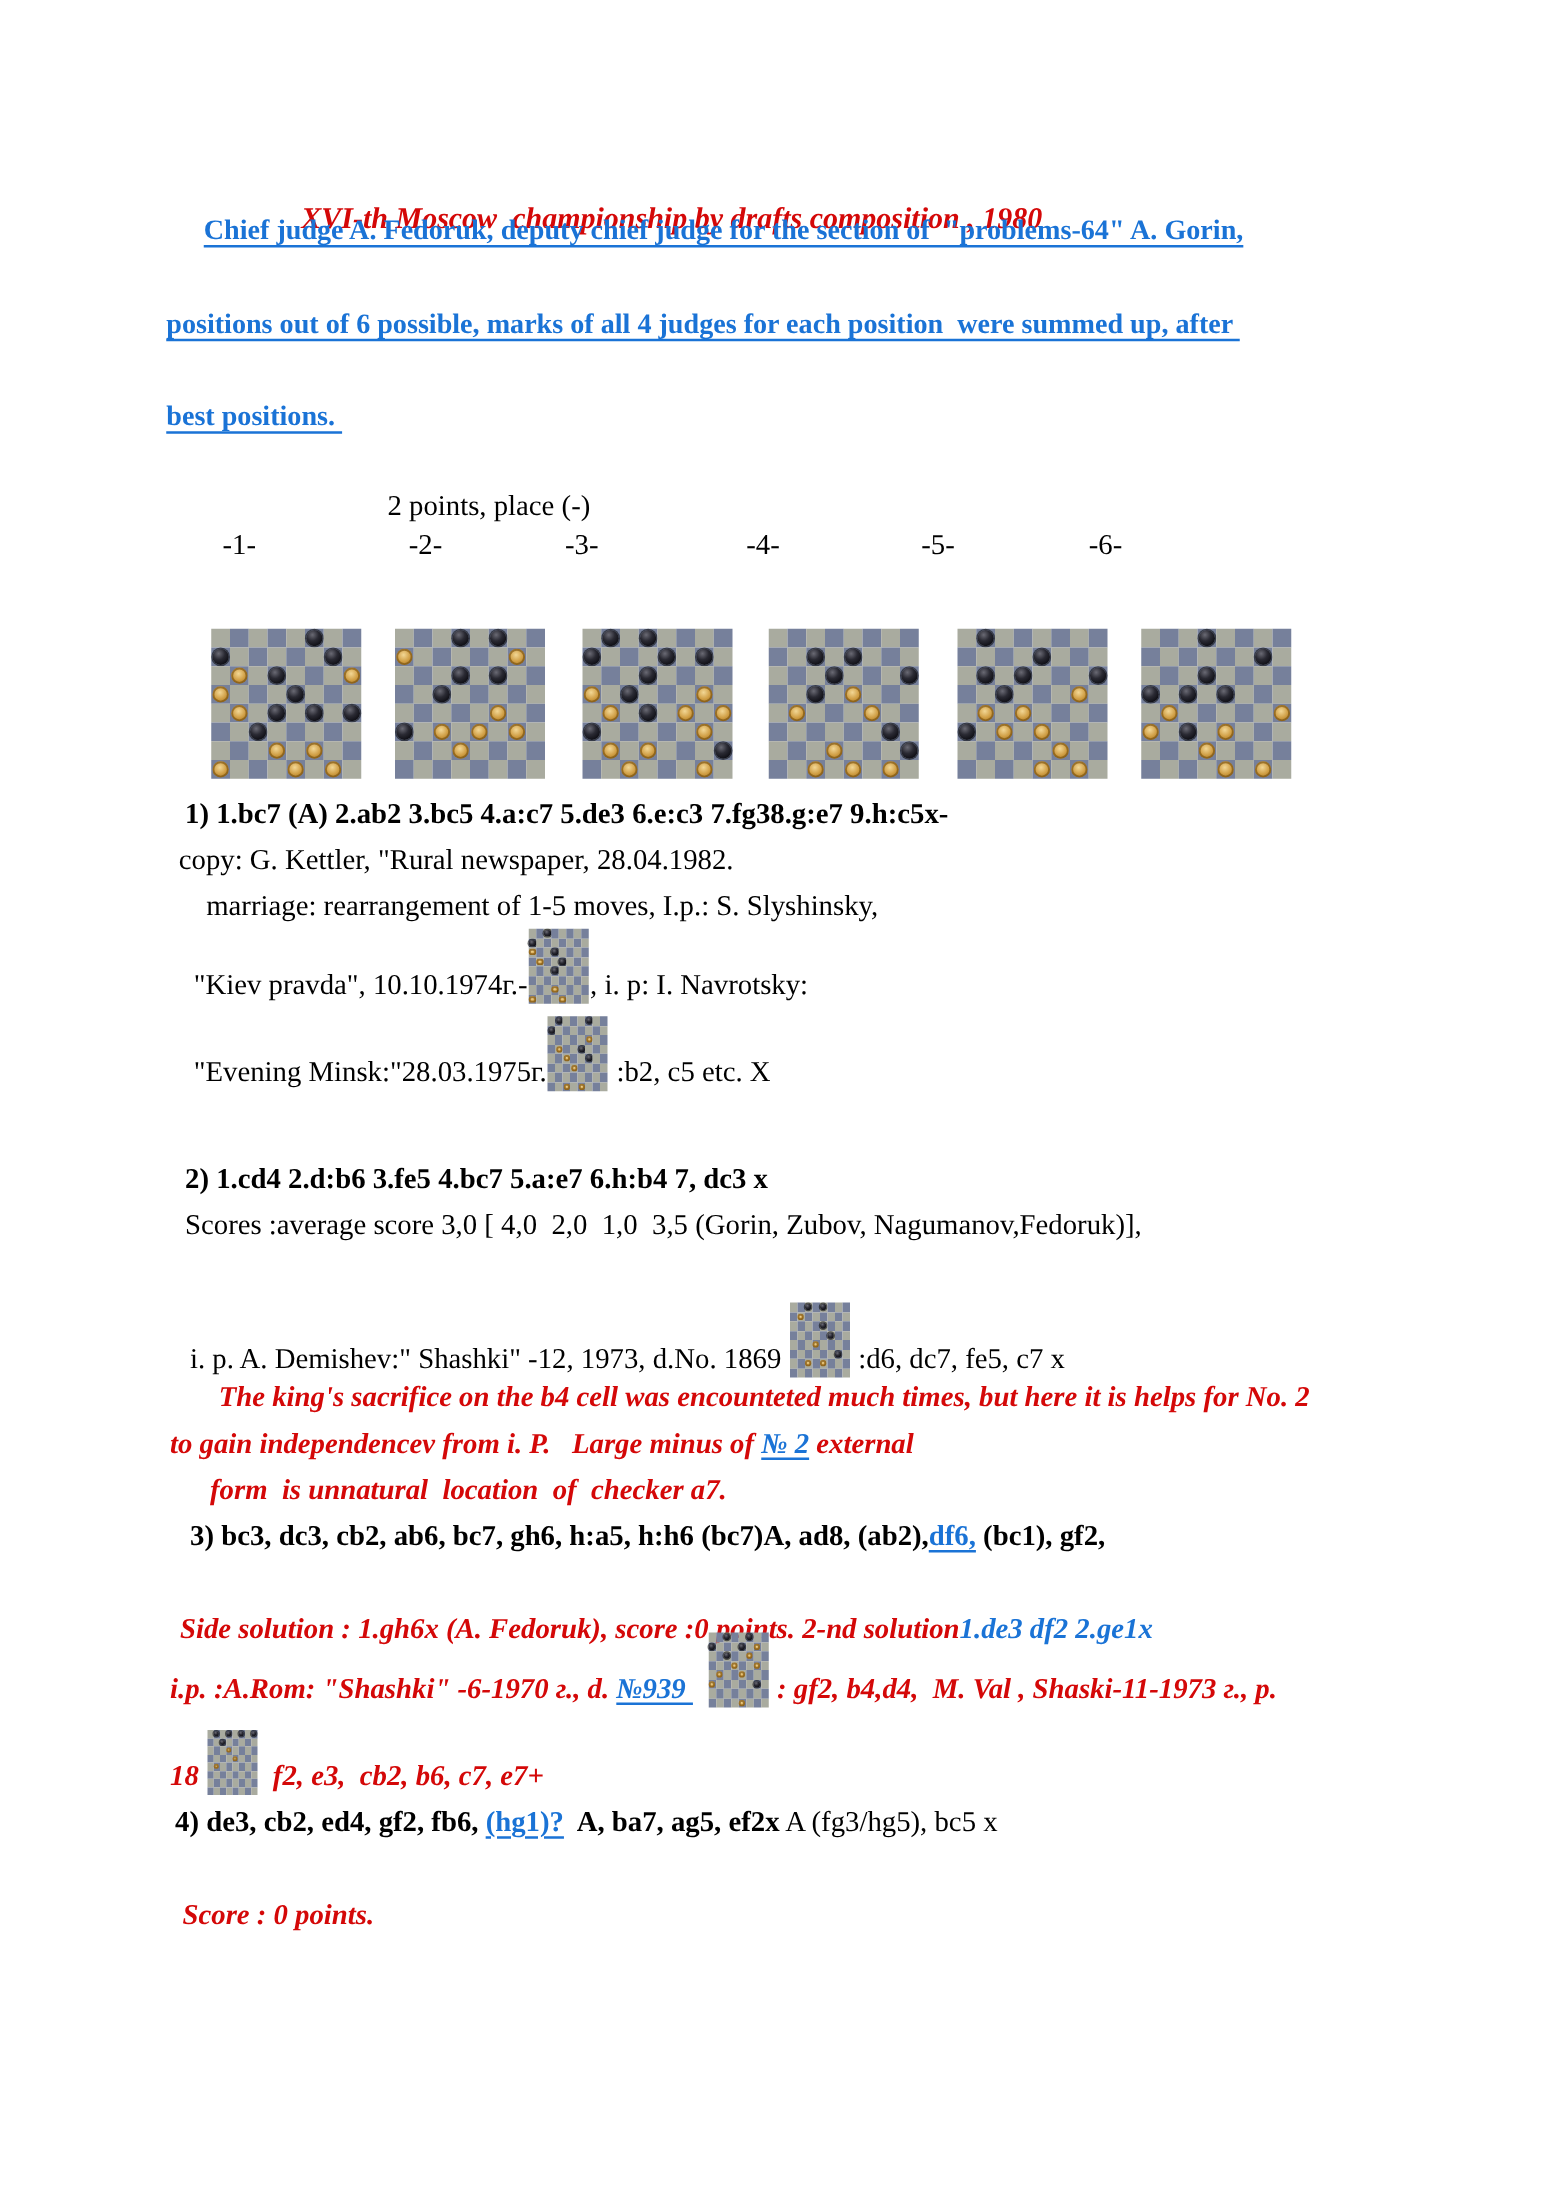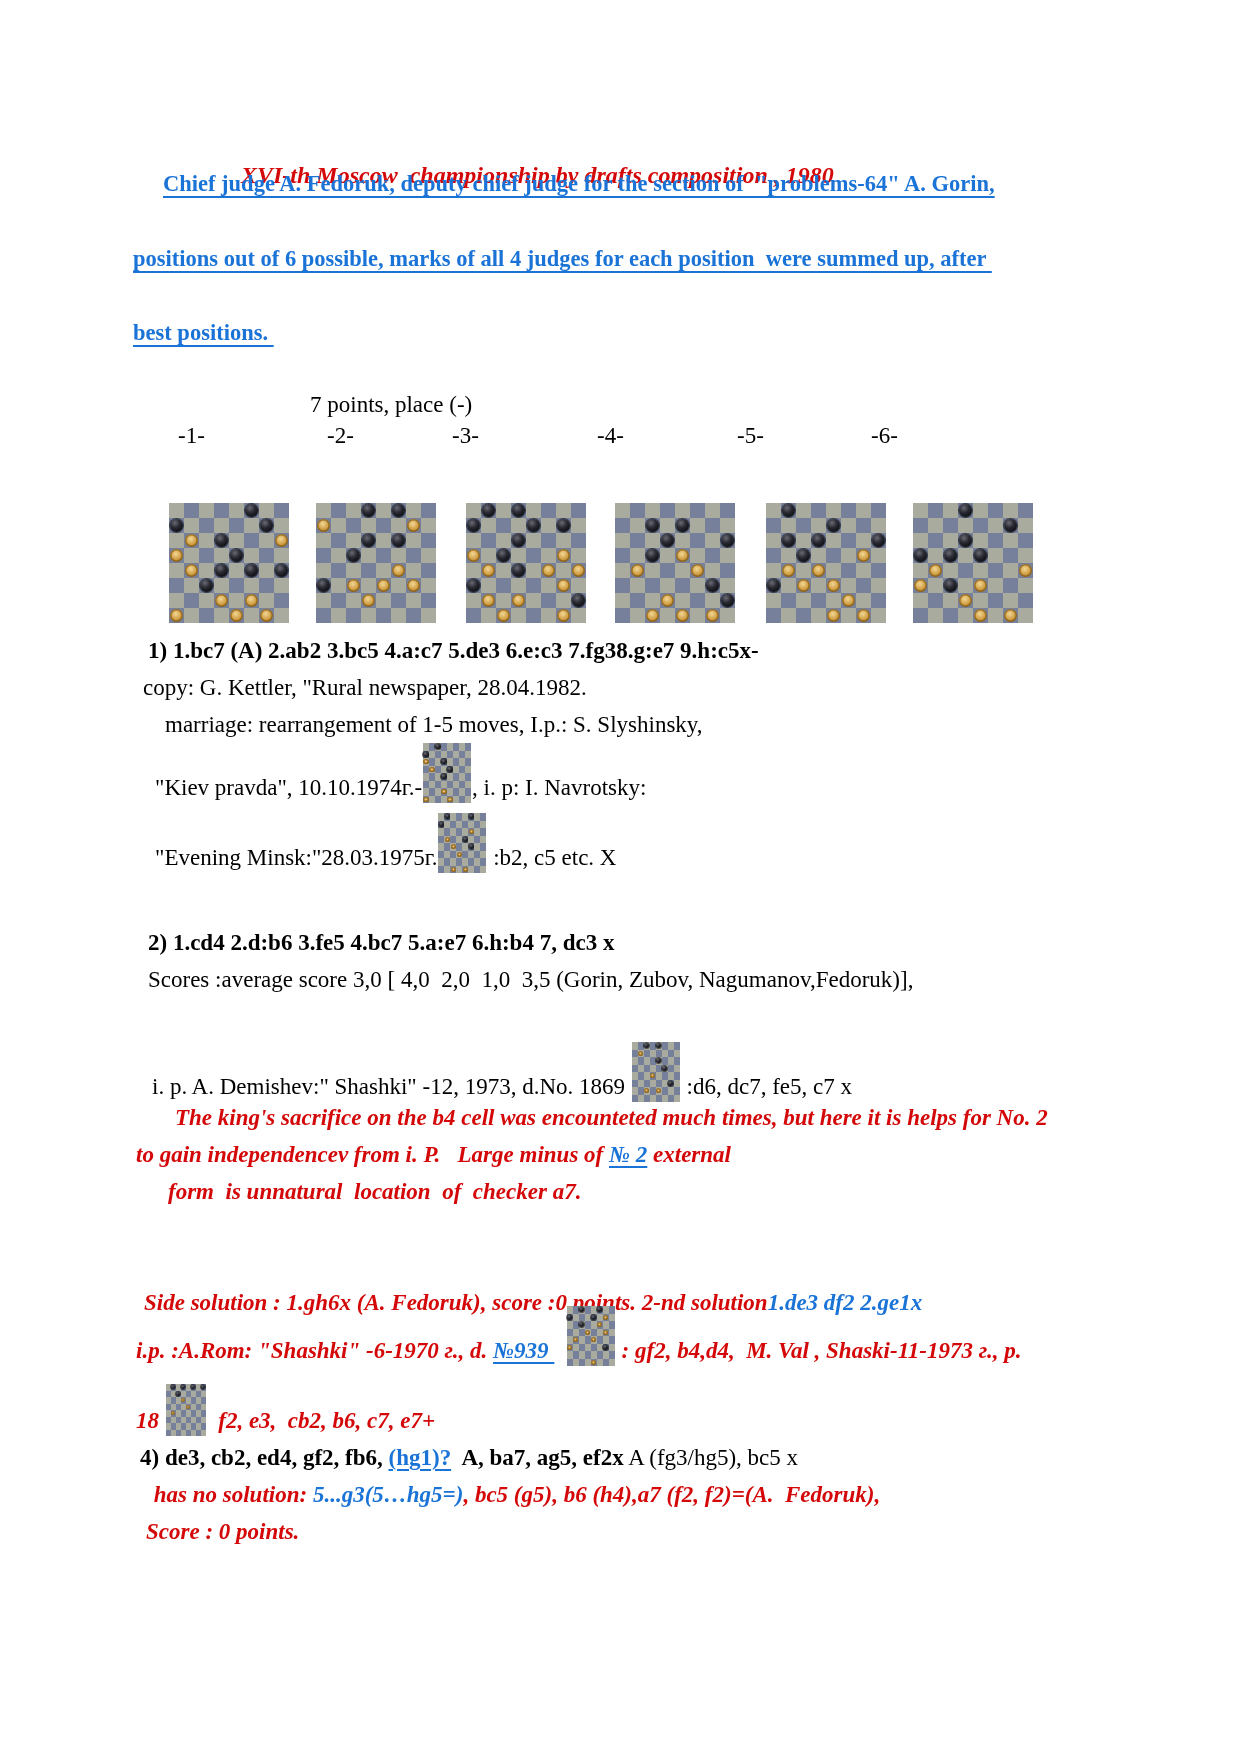--- a/index.html
+++ b/index.html
@@ -35,21 +35,21 @@
 
 <div class="page">
 
   <div class="abs" style="left:218px;top:130px">
     <span class="title">XVI-th Moscow  championship by drafts composition , 1980</span>
   </div>
   <div class="abs bluehead" style="left:163px;top:169px">Chief judge A. Fedoruk, deputy chief judge for the section of  "problems-64" A. Gorin,</div>
   <div class="abs bluehead" style="left:133px;top:244px">positions out of 6 possible, marks of all 4 judges for each position  were summed up, after </div>
   <div class="abs bluehead" style="left:133px;top:318px">best positions. </div>
 
-  <div class="abs pts" style="left:310px;top:390px">7 points, place (-)</div>
+  <div class="abs pts" style="left:310px;top:390px">2 points, place (-)</div>
 
   <span class="abs lbl" style="left:178px;top:421px">-1-</span>
   <span class="abs lbl" style="left:327px;top:421px">-2-</span>
   <span class="abs lbl" style="left:452px;top:421px">-3-</span>
   <span class="abs lbl" style="left:597px;top:421px">-4-</span>
   <span class="abs lbl" style="left:737px;top:421px">-5-</span>
   <span class="abs lbl" style="left:871px;top:421px">-6-</span>
 
   <div class="board" style="left: 169px; top: 503px; grid-template-columns: repeat(8, 15px); grid-auto-rows: 15px;">
       <div class="sq sq-l"></div>
@@ -640,20 +640,20 @@
   <div class="line" style="left:143px;top:673px"><span>copy: G. Kettler, "Rural newspaper, 28.04.1982.</span></div>
   <div class="line" style="left:165px;top:710px"><span>marriage: rearrangement of 1-5 moves, I.p.: S. Slyshinsky,</span></div>
   <div class="line flexline" style="left:155px;top:743px"><span>"Kiev pravda", 10.10.1974г.-</span><span class="mini" style="grid-template-columns: repeat(8, 6px); grid-auto-rows: 7.5px;"><div class="sq sq-l"></div><div class="sq sq-d"></div><div class="sq sq-l"><div class="pc pc-b" style="width: 5.28px; height: 5.28px;"></div></div><div class="sq sq-d"></div><div class="sq sq-l"></div><div class="sq sq-d"></div><div class="sq sq-l"></div><div class="sq sq-d"></div><div class="sq sq-d"><div class="pc pc-b" style="width: 5.28px; height: 5.28px;"></div></div><div class="sq sq-l"></div><div class="sq sq-d"></div><div class="sq sq-l"></div><div class="sq sq-d"></div><div class="sq sq-l"></div><div class="sq sq-d"></div><div class="sq sq-l"></div><div class="sq sq-l"><div class="pc pc-w" style="width: 5.28px; height: 5.28px;"></div></div><div class="sq sq-d"></div><div class="sq sq-l"></div><div class="sq sq-d"><div class="pc pc-b" style="width: 5.28px; height: 5.28px;"></div></div><div class="sq sq-l"></div><div class="sq sq-d"></div><div class="sq sq-l"></div><div class="sq sq-d"></div><div class="sq sq-d"></div><div class="sq sq-l"><div class="pc pc-w" style="width: 5.28px; height: 5.28px;"></div></div><div class="sq sq-d"></div><div class="sq sq-l"></div><div class="sq sq-d"><div class="pc pc-b" style="width: 5.28px; height: 5.28px;"></div></div><div class="sq sq-l"></div><div class="sq sq-d"></div><div class="sq sq-l"></div><div class="sq sq-l"></div><div class="sq sq-d"></div><div class="sq sq-l"></div><div class="sq sq-d"><div class="pc pc-b" style="width: 5.28px; height: 5.28px;"></div></div><div class="sq sq-l"></div><div class="sq sq-d"></div><div class="sq sq-l"></div><div class="sq sq-d"></div><div class="sq sq-d"></div><div class="sq sq-l"></div><div class="sq sq-d"></div><div class="sq sq-l"></div><div class="sq sq-d"></div><div class="sq sq-l"></div><div class="sq sq-d"></div><div class="sq sq-l"></div><div class="sq sq-l"></div><div class="sq sq-d"></div><div class="sq sq-l"></div><div class="sq sq-d"><div class="pc pc-w" style="width: 5.28px; height: 5.28px;"></div></div><div class="sq sq-l"></div><div class="sq sq-d"></div><div class="sq sq-l"></div><div class="sq sq-d"></div><div class="sq sq-d"><div class="pc pc-w" style="width: 5.28px; height: 5.28px;"></div></div><div class="sq sq-l"></div><div class="sq sq-d"></div><div class="sq sq-l"></div><div class="sq sq-d"><div class="pc pc-w" style="width: 5.28px; height: 5.28px;"></div></div><div class="sq sq-l"></div><div class="sq sq-d"></div><div class="sq sq-l"></div></span><span>, i. p: I. Navrotsky:</span></div>
   <div class="line flexline" style="left:155px;top:813px"><span>"Evening Minsk:"28.03.1975г.</span><span class="mini" style="grid-template-columns: repeat(8, 6px); grid-auto-rows: 7.5px;"><div class="sq sq-l"></div><div class="sq sq-d"><div class="pc pc-b" style="width: 5.28px; height: 5.28px;"></div></div><div class="sq sq-l"></div><div class="sq sq-d"></div><div class="sq sq-l"></div><div class="sq sq-d"><div class="pc pc-b" style="width: 5.28px; height: 5.28px;"></div></div><div class="sq sq-l"></div><div class="sq sq-d"></div><div class="sq sq-d"><div class="pc pc-b" style="width: 5.28px; height: 5.28px;"></div></div><div class="sq sq-l"></div><div class="sq sq-d"></div><div class="sq sq-l"></div><div class="sq sq-d"></div><div class="sq sq-l"></div><div class="sq sq-d"></div><div class="sq sq-l"></div><div class="sq sq-l"></div><div class="sq sq-d"></div><div class="sq sq-l"></div><div class="sq sq-d"></div><div class="sq sq-l"></div><div class="sq sq-d"><div class="pc pc-w" style="width: 5.28px; height: 5.28px;"></div></div><div class="sq sq-l"></div><div class="sq sq-d"></div><div class="sq sq-d"></div><div class="sq sq-l"><div class="pc pc-w" style="width: 5.28px; height: 5.28px;"></div></div><div class="sq sq-d"></div><div class="sq sq-l"></div><div class="sq sq-d"><div class="pc pc-b" style="width: 5.28px; height: 5.28px;"></div></div><div class="sq sq-l"></div><div class="sq sq-d"></div><div class="sq sq-l"></div><div class="sq sq-l"></div><div class="sq sq-d"></div><div class="sq sq-l"><div class="pc pc-w" style="width: 5.28px; height: 5.28px;"></div></div><div class="sq sq-d"></div><div class="sq sq-l"></div><div class="sq sq-d"><div class="pc pc-b" style="width: 5.28px; height: 5.28px;"></div></div><div class="sq sq-l"></div><div class="sq sq-d"></div><div class="sq sq-d"></div><div class="sq sq-l"></div><div class="sq sq-d"></div><div class="sq sq-l"><div class="pc pc-w" style="width: 5.28px; height: 5.28px;"></div></div><div class="sq sq-d"></div><div class="sq sq-l"></div><div class="sq sq-d"></div><div class="sq sq-l"></div><div class="sq sq-l"></div><div class="sq sq-d"></div><div class="sq sq-l"></div><div class="sq sq-d"></div><div class="sq sq-l"></div><div class="sq sq-d"></div><div class="sq sq-l"></div><div class="sq sq-d"></div><div class="sq sq-d"></div><div class="sq sq-l"></div><div class="sq sq-d"><div class="pc pc-w" style="width: 5.28px; height: 5.28px;"></div></div><div class="sq sq-l"></div><div class="sq sq-d"><div class="pc pc-w" style="width: 5.28px; height: 5.28px;"></div></div><div class="sq sq-l"></div><div class="sq sq-d"></div><div class="sq sq-l"></div></span><span> :b2, c5 etc. X</span></div>
   <div class="line bold" style="left:148px;top:928px"><span>2) 1.cd4 2.d:b6 3.fe5 4.bc7 5.a:e7 6.h:b4 7, dc3 x</span></div>
   <div class="line" style="left:148px;top:965px"><span>Scores :average score 3,0 [ 4,0  2,0  1,0  3,5 (Gorin, Zubov, Nagumanov,Fedoruk)],</span></div>
   <div class="line flexline" style="left:152px;top:1042px"><span>i. p. A. Demishev:" Shashki" -12, 1973, d.No. 1869 </span><span class="mini" style="grid-template-columns: repeat(8, 6px); grid-auto-rows: 7.5px;"><div class="sq sq-l"></div><div class="sq sq-d"></div><div class="sq sq-l"><div class="pc pc-b" style="width: 5.28px; height: 5.28px;"></div></div><div class="sq sq-d"></div><div class="sq sq-l"><div class="pc pc-b" style="width: 5.28px; height: 5.28px;"></div></div><div class="sq sq-d"></div><div class="sq sq-l"></div><div class="sq sq-d"></div><div class="sq sq-d"></div><div class="sq sq-l"><div class="pc pc-w" style="width: 5.28px; height: 5.28px;"></div></div><div class="sq sq-d"></div><div class="sq sq-l"></div><div class="sq sq-d"></div><div class="sq sq-l"></div><div class="sq sq-d"></div><div class="sq sq-l"></div><div class="sq sq-l"></div><div class="sq sq-d"></div><div class="sq sq-l"></div><div class="sq sq-d"></div><div class="sq sq-l"><div class="pc pc-b" style="width: 5.28px; height: 5.28px;"></div></div><div class="sq sq-d"></div><div class="sq sq-l"></div><div class="sq sq-d"></div><div class="sq sq-d"></div><div class="sq sq-l"></div><div class="sq sq-d"></div><div class="sq sq-l"></div><div class="sq sq-d"></div><div class="sq sq-l"><div class="pc pc-b" style="width: 5.28px; height: 5.28px;"></div></div><div class="sq sq-d"></div><div class="sq sq-l"></div><div class="sq sq-l"></div><div class="sq sq-d"></div><div class="sq sq-l"></div><div class="sq sq-d"><div class="pc pc-w" style="width: 5.28px; height: 5.28px;"></div></div><div class="sq sq-l"></div><div class="sq sq-d"></div><div class="sq sq-l"></div><div class="sq sq-d"></div><div class="sq sq-d"></div><div class="sq sq-l"></div><div class="sq sq-d"></div><div class="sq sq-l"></div><div class="sq sq-d"></div><div class="sq sq-l"></div><div class="sq sq-d"><div class="pc pc-b" style="width: 5.28px; height: 5.28px;"></div></div><div class="sq sq-l"></div><div class="sq sq-l"></div><div class="sq sq-d"></div><div class="sq sq-l"><div class="pc pc-w" style="width: 5.28px; height: 5.28px;"></div></div><div class="sq sq-d"></div><div class="sq sq-l"><div class="pc pc-w" style="width: 5.28px; height: 5.28px;"></div></div><div class="sq sq-d"></div><div class="sq sq-l"></div><div class="sq sq-d"></div><div class="sq sq-d"></div><div class="sq sq-l"></div><div class="sq sq-d"></div><div class="sq sq-l"></div><div class="sq sq-d"></div><div class="sq sq-l"></div><div class="sq sq-d"></div><div class="sq sq-l"></div></span><span> :d6, dc7, fe5, c7 x</span></div>
   <div class="line red" style="left:175px;top:1103px"><span>The king's sacrifice on the b4 cell was encounteted much times, but here it is helps for No. 2</span></div>
   <div class="line red" style="left:136px;top:1140px"><span>to gain independencev from i. P.   Large minus of </span><span class="sg-u">№ 2</span><span> external</span></div>
   <div class="line red" style="left:168px;top:1177px"><span>form  is unnatural  location  of  checker a7.</span></div>
+  <div class="line bold" style="left:152px;top:1214px"><span>3) bc3, dc3, cb2, ab6, bc7, gh6, h:a5, h:h6 (bc7)A, ad8, (ab2),</span><span class="sg-u">df6,</span><span> (bc1), gf2,</span></div>
   <div class="line red" style="left:144px;top:1288px"><span>Side solution : 1.gh6x (A. Fedoruk), score :0 points. 2-nd solution</span><span class="sg-b">1.de3 df2 2.ge1x</span></div>
   <div class="line red flexline" style="left:136px;top:1306px"><span>i.p. :A.Rom: "Shashki" -6-1970 г., d. </span><span class="sg-u">№939 </span><span>  </span><span class="mini" style="grid-template-columns: repeat(8, 6px); grid-auto-rows: 7.5px;"><div class="sq sq-l"></div><div class="sq sq-d"></div><div class="sq sq-l"><div class="pc pc-b" style="width: 5.28px; height: 5.28px;"></div></div><div class="sq sq-d"></div><div class="sq sq-l"></div><div class="sq sq-d"><div class="pc pc-b" style="width: 5.28px; height: 5.28px;"></div></div><div class="sq sq-l"></div><div class="sq sq-d"></div><div class="sq sq-d"><div class="pc pc-b" style="width: 5.28px; height: 5.28px;"></div></div><div class="sq sq-l"></div><div class="sq sq-d"></div><div class="sq sq-l"></div><div class="sq sq-d"><div class="pc pc-b" style="width: 5.28px; height: 5.28px;"></div></div><div class="sq sq-l"></div><div class="sq sq-d"><div class="pc pc-w" style="width: 5.28px; height: 5.28px;"></div></div><div class="sq sq-l"></div><div class="sq sq-l"></div><div class="sq sq-d"></div><div class="sq sq-l"><div class="pc pc-b" style="width: 5.28px; height: 5.28px;"></div></div><div class="sq sq-d"></div><div class="sq sq-l"></div><div class="sq sq-d"><div class="pc pc-w" style="width: 5.28px; height: 5.28px;"></div></div><div class="sq sq-l"></div><div class="sq sq-d"></div><div class="sq sq-d"></div><div class="sq sq-l"></div><div class="sq sq-d"></div><div class="sq sq-l"><div class="pc pc-w" style="width: 5.28px; height: 5.28px;"></div></div><div class="sq sq-d"></div><div class="sq sq-l"></div><div class="sq sq-d"><div class="pc pc-w" style="width: 5.28px; height: 5.28px;"></div></div><div class="sq sq-l"></div><div class="sq sq-l"></div><div class="sq sq-d"><div class="pc pc-w" style="width: 5.28px; height: 5.28px;"></div></div><div class="sq sq-l"></div><div class="sq sq-d"></div><div class="sq sq-l"><div class="pc pc-w" style="width: 5.28px; height: 5.28px;"></div></div><div class="sq sq-d"></div><div class="sq sq-l"></div><div class="sq sq-d"></div><div class="sq sq-d"><div class="pc pc-w" style="width: 5.28px; height: 5.28px;"></div></div><div class="sq sq-l"></div><div class="sq sq-d"></div><div class="sq sq-l"></div><div class="sq sq-d"></div><div class="sq sq-l"></div><div class="sq sq-d"><div class="pc pc-b" style="width: 5.28px; height: 5.28px;"></div></div><div class="sq sq-l"></div><div class="sq sq-l"></div><div class="sq sq-d"></div><div class="sq sq-l"></div><div class="sq sq-d"></div><div class="sq sq-l"></div><div class="sq sq-d"></div><div class="sq sq-l"></div><div class="sq sq-d"></div><div class="sq sq-d"></div><div class="sq sq-l"></div><div class="sq sq-d"></div><div class="sq sq-l"></div><div class="sq sq-d"><div class="pc pc-w" style="width: 5.28px; height: 5.28px;"></div></div><div class="sq sq-l"></div><div class="sq sq-d"></div><div class="sq sq-l"></div></span><span> : gf2, b4,d4,  M. Val , Shaski-11-1973 г., p.</span></div>
   <div class="line red flexline" style="left:136px;top:1384px"><span>18 </span><span class="mini" style="grid-template-columns: repeat(8, 5px); grid-auto-rows: 6.5px;"><div class="sq sq-l"></div><div class="sq sq-d"><div class="pc pc-b" style="width: 4.4px; height: 4.4px;"></div></div><div class="sq sq-l"></div><div class="sq sq-d"><div class="pc pc-b" style="width: 4.4px; height: 4.4px;"></div></div><div class="sq sq-l"></div><div class="sq sq-d"><div class="pc pc-b" style="width: 4.4px; height: 4.4px;"></div></div><div class="sq sq-l"></div><div class="sq sq-d"><div class="pc pc-b" style="width: 4.4px; height: 4.4px;"></div></div><div class="sq sq-d"></div><div class="sq sq-l"></div><div class="sq sq-d"><div class="pc pc-b" style="width: 4.4px; height: 4.4px;"></div></div><div class="sq sq-l"></div><div class="sq sq-d"></div><div class="sq sq-l"></div><div class="sq sq-d"></div><div class="sq sq-l"></div><div class="sq sq-l"></div><div class="sq sq-d"></div><div class="sq sq-l"></div><div class="sq sq-d"><div class="pc pc-w" style="width: 4.4px; height: 4.4px;"></div></div><div class="sq sq-l"></div><div class="sq sq-d"></div><div class="sq sq-l"></div><div class="sq sq-d"></div><div class="sq sq-d"></div><div class="sq sq-l"></div><div class="sq sq-d"></div><div class="sq sq-l"></div><div class="sq sq-d"><div class="pc pc-w" style="width: 4.4px; height: 4.4px;"></div></div><div class="sq sq-l"></div><div class="sq sq-d"></div><div class="sq sq-l"></div><div class="sq sq-l"></div><div class="sq sq-d"><div class="pc pc-w" style="width: 4.4px; height: 4.4px;"></div></div><div class="sq sq-l"></div><div class="sq sq-d"></div><div class="sq sq-l"></div><div class="sq sq-d"></div><div class="sq sq-l"></div><div class="sq sq-d"></div><div class="sq sq-d"></div><div class="sq sq-l"></div><div class="sq sq-d"></div><div class="sq sq-l"></div><div class="sq sq-d"></div><div class="sq sq-l"></div><div class="sq sq-d"></div><div class="sq sq-l"></div><div class="sq sq-l"></div><div class="sq sq-d"></div><div class="sq sq-l"></div><div class="sq sq-d"></div><div class="sq sq-l"></div><div class="sq sq-d"></div><div class="sq sq-l"></div><div class="sq sq-d"></div><div class="sq sq-d"></div><div class="sq sq-l"></div><div class="sq sq-d"></div><div class="sq sq-l"></div><div class="sq sq-d"></div><div class="sq sq-l"></div><div class="sq sq-d"></div><div class="sq sq-l"></div></span><span>  f2, e3,  cb2, b6, c7, e7+</span></div>
   <div class="line bold" style="left:140px;top:1443px"><span>4) de3, cb2, ed4, gf2, fb6, </span><span class="sg-u">(hg1)?</span><span>  A, ba7, ag5, ef2x</span><span class="sg-n"> A (fg3/hg5), bc5 x</span></div>
-  <div class="line red" style="left:148px;top:1480px"><span> has no solution: </span><span class="sg-b">5...g3(5…hg5=)</span><span>, bc5 (g5), b6 (h4),a7 (f2, f2)=(A.  Fedoruk),</span></div>
   <div class="line red" style="left:146px;top:1517px"><span>Score : 0 points.</span></div>
 
 </div>
 
 </body></html>

